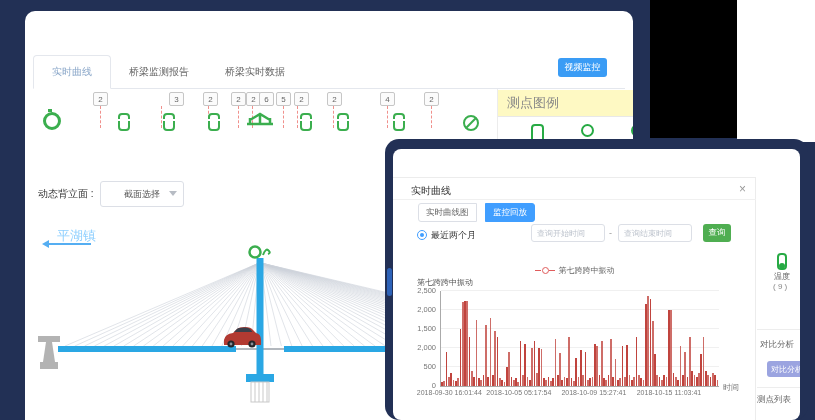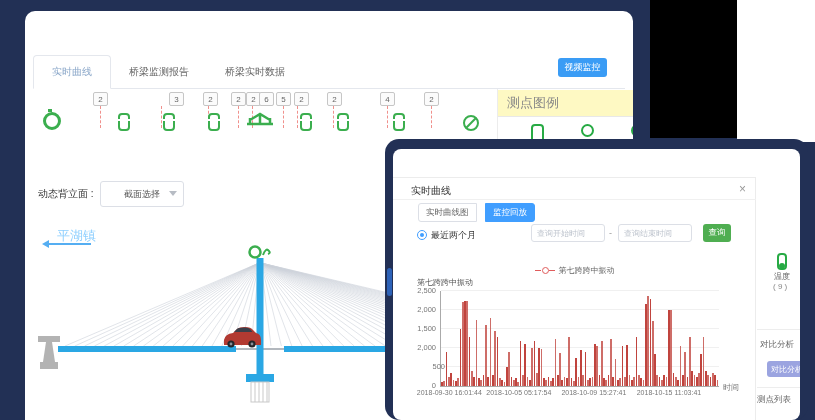--- a/index.html
+++ b/index.html
@@ -289,21 +289,21 @@
           <span class="ln" style="left:14px"></span>
       </span>
       <span class="txt">第七跨跨中振动</span>
     </div>
     <div class="abs" id="chart-title">第七跨跨中振动</div>
 
     <div class="abs" id="plot">
       <div id="gridlines">
           <div class="ylab" style="bottom: -4px; right: 283px;">0</div>
           <div class="gridline" style="bottom: 19px;"></div>
-          <div class="ylab" style="bottom: 15px; right: 274px;">500</div>
+          <div class="ylab" style="bottom: 15px; right: 283px;">500</div>
           <div class="gridline" style="bottom: 38px;"></div>
           <div class="ylab" style="bottom: 34px; right: 283px;">2,000</div>
           <div class="gridline" style="bottom: 57px;"></div>
           <div class="ylab" style="bottom: 53px; right: 283px;">1,500</div>
           <div class="gridline" style="bottom: 76px;"></div>
           <div class="ylab" style="bottom: 72px; right: 283px;">2,000</div>
           <div class="gridline" style="bottom: 95px;"></div>
           <div class="ylab" style="bottom: 91px; right: 283px;">2,500</div>
         </div>
       <div id="bars">

